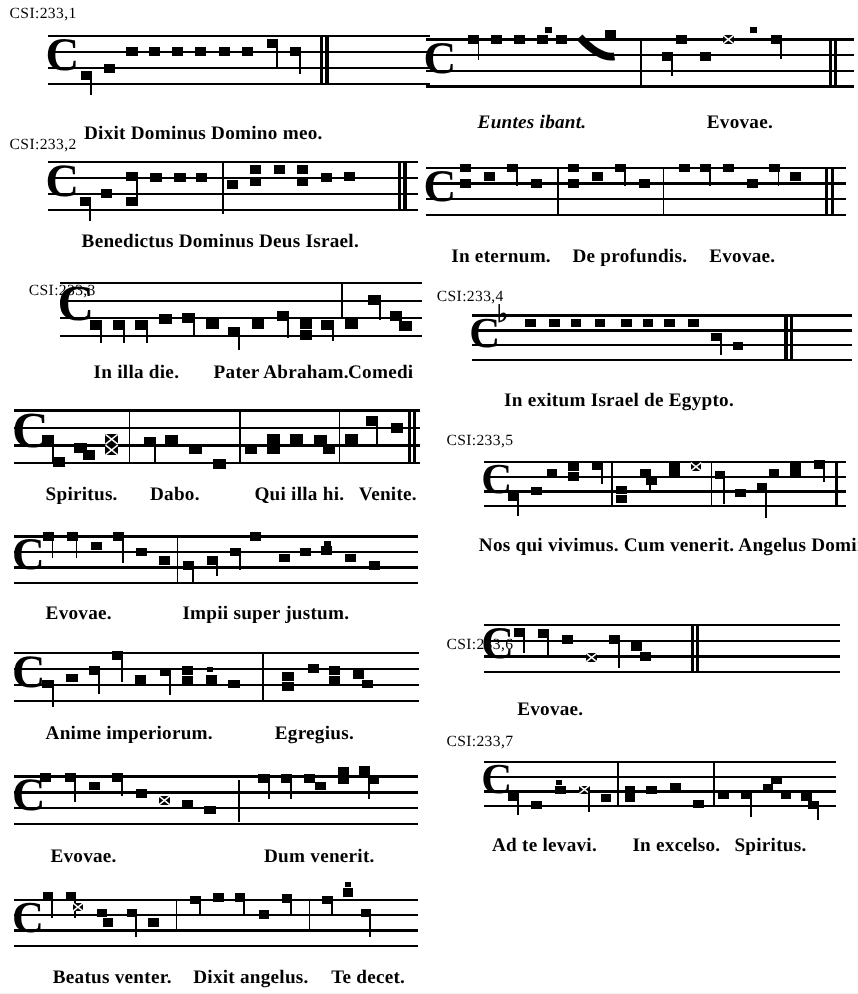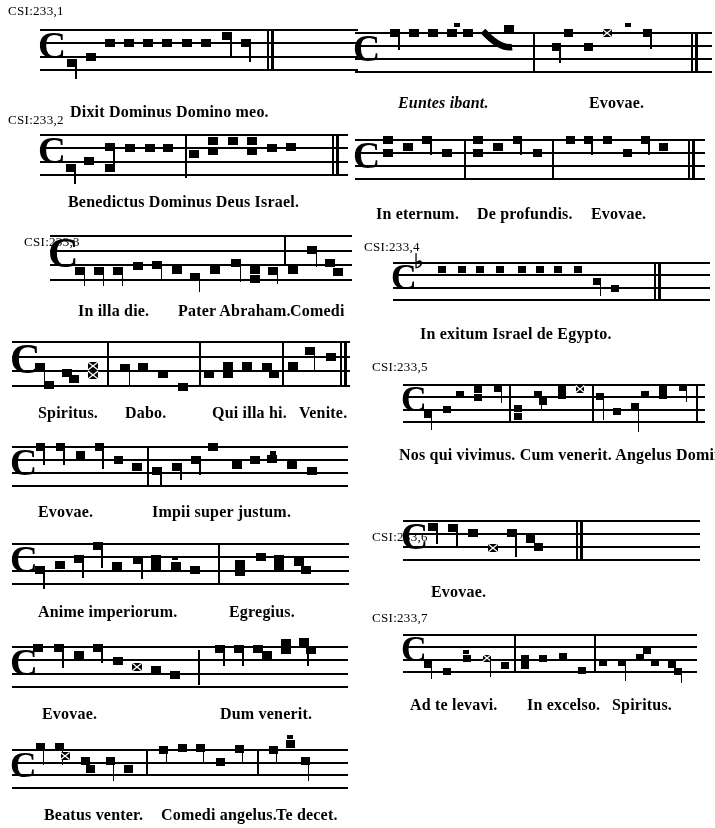--- a/index.html
+++ b/index.html
@@ -483,16 +483,16 @@
       <div class="caption" style="left: 431px; top: 583px;">Evovae.</div>
       <div class="caption" style="left: 38px; top: 603px; text-align: center;">Anime imperiorum.</div>
       <div class="caption" style="left: 229px; top: 603px;">Egregius.</div>
       <div class="csi-label" style="left: 372px; top: 610px;">CSI:233,7</div>
       <div class="caption" style="left: 410px; top: 696px; text-align: center;">Ad te levavi.</div>
       <div class="caption" style="left: 527px; top: 696px;">In excelso.</div>
       <div class="caption" style="left: 612px; top: 696px;">Spiritus.</div>
       <div class="caption" style="left: 42px; top: 705px;">Evovae.</div>
       <div class="caption" style="left: 220px; top: 705px;">Dum venerit.</div>
       <div class="caption" style="left: 44px; top: 806px;">Beatus venter.</div>
-      <div class="caption" style="left: 161px; top: 806px;">Comedi angelus.</div>
+      <div class="caption" style="left: 161px; top: 806px;">Dixit angelus.</div>
       <div class="caption" style="left: 276px; top: 806px;">Te decet.</div>
     </div>
 </div>
 
 </body></html>

